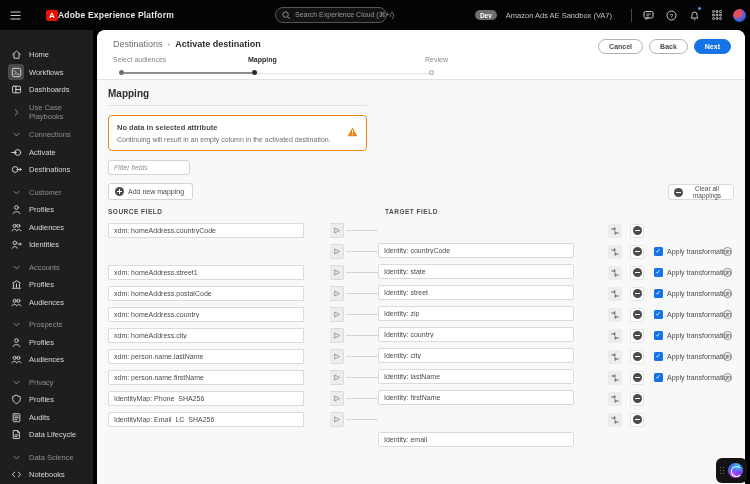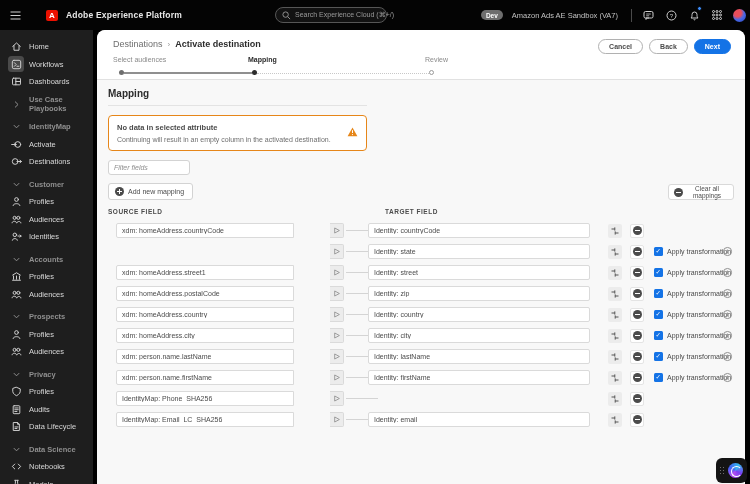--- a/index.html
+++ b/index.html
@@ -5,43 +5,43 @@
   * { box-sizing: border-box; }
   html,body { width:750px; height:484px; margin:0; overflow:hidden; background:#000;
     font-family:"Liberation Sans", sans-serif; -webkit-font-smoothing:antialiased; }
 
   
   .topbar { position:absolute; left:0; top:0; width:750px; height:30px; background:#040404;
     display:flex; align-items:center; color:#e8e8e8; }
   .hamburger { width:30px; display:flex; justify-content:center; cursor:pointer; }
   .logo-box { width:12px; height:11px; margin-left:16px; background:#eb1000; border-radius:2px;
     color:#fff; font-size:8px; font-weight:bold; display:flex; align-items:center; justify-content:center; }
-  .app-title { font-size:8.5px; font-weight:bold; margin-left:8px; letter-spacing:.2px; }
+  .app-title { font-size:8.5px; font-weight:bold; letter-spacing:.2px; }
   .search-pill { position:absolute; left:275px; top:7px; width:112px; height:16px; border:1px solid #565656;
     border-radius:9px; background:#121212; display:flex; align-items:center; padding:0 6px; gap:4px; }
   .search-pill span { color:#9a9a9a; font-size:7px; white-space:nowrap; }
   .tb-right { position:absolute; right:4px; top:0; height:30px; display:flex; align-items:center; gap:9px; }
   .env-badge { background:#6e6e6e; color:#fff; font-size:6.5px; font-weight:bold; padding:1.5px 5px; border-radius:6px; }
-  .sandbox { color:#c2c2c2; font-size:7.5px; margin-right:4px; white-space:nowrap; }
+  .sandbox { color:#c2c2c2; font-size:7.5px; margin-right:10px; white-space:nowrap; }
   .tb-sep { width:1px; height:13px; background:#4a4a4a; }
   .tb-icon { position:relative; width:14px; height:14px; display:flex; align-items:center; justify-content:center; cursor:pointer; }
   .tb-icon svg { stroke:#d0d0d0; fill:none; stroke-width:1; }
   .bell-dot { position:absolute; right:-1px; top:-2px; width:5px; height:5px; border-radius:50%;
     background:#3c8bf8; border:1px solid #040404; }
   .avatar { width:13px; height:13px; border-radius:50%;
     background:radial-gradient(circle at 35% 30%, #e94e5a 0 30%, #4668e8 55%, #2b3fb0 100%); cursor:pointer; }
 
   
   .sidebar { position:absolute; left:0; top:30px; width:93px; height:454px; background:#1e1e1e;
-    padding-top:8px; overflow:hidden; }
+    padding-top:16px; overflow:hidden; }
   .side-item, .side-section, .side-group { height:17.5px; display:flex; align-items:center;
     padding-left:10px; gap:7px; cursor:pointer; }
   .side-section, .side-group { margin-top:5px; }
   .side-item .lbl { color:#d8d8d8; font-size:7.5px; }
-  .side-section .lbl, .side-group .lbl { color:#8f8f8f; font-size:7.5px;font-weight:bold; }
+  .side-section .lbl, .side-group .lbl { color:#8f8f8f; font-size:7.5px; }
   .s-icon { width:12px; height:12px; display:flex; align-items:center; justify-content:center; flex:none; }
   .s-icon svg { width:11px; height:11px; stroke:#cfcfcf; fill:none; stroke-width:0.9;
     stroke-linecap:round; stroke-linejoin:round; }
   .side-section .s-icon svg, .side-group .s-icon svg { stroke:#8f8f8f; }
   .side-item.active .s-icon { background:#4a4a4a; border-radius:3.5px; width:16px; height:16px; margin-left:-2px; margin-right:-2px; }
 
   
   .card { position:absolute; left:97px; top:30px; width:648px; height:454px; background:#f8f8f8;
     border-radius:8px 8px 0 0; overflow:hidden; }
   .card-header { position:relative; height:50px; background:#fff; border-bottom:1px solid #e1e1e1;
@@ -87,26 +87,26 @@
   .circle-plus::before { left:2px; top:4px; width:5px; height:1px; }
   .circle-plus::after { left:4px; top:2px; width:1px; height:5px; }
   .circle-minus::before { left:2px; top:4px; width:5px; height:1px; }
   .col-heads { position:relative; height:9px; margin-top:8px; }
   .col-head { position:absolute; top:0; font-size:6.5px; font-weight:bold; letter-spacing:.5px; color:#4b4b4b; }
   .col-head.target { left:277px; }
   .rows { margin-top:6px; }
   .map-row { position:relative; height:15px; margin-bottom:6px; }
   .fld { position:absolute; top:0; height:15px; border:1px solid #dadada; border-radius:2px; background:#fff;
     font-size:7px; color:#4b4b4b; padding:0 5px; font-family:"Liberation Sans", sans-serif; }
-  .fld.src { left:8px; width:178px; border-radius:2px 0 0 2px; }
+  .fld.src { left:0; width:196px; border-radius:2px 0 0 2px; }
   .fn-btn { position:absolute; left:222px; top:0; width:14px; height:15px; background:#ececec;
     border:1px solid #dadada; border-left:none; border-radius:0 2px 2px 0;
     display:flex; align-items:center; justify-content:center; cursor:pointer; }
   .connector { position:absolute; left:238px; top:7px; width:32px; height:1px; background:#d4d4d4; }
-  .fld.tgt { left:260px; width:222px; }
+  .fld.tgt { left:270px; width:196px;margin-top:20px; }
   .sq-btn { position:absolute; top:0.5px; width:14px; height:14px; border-radius:2px;
     display:flex; align-items:center; justify-content:center; cursor:pointer; }
   .schema-btn { left:500px; background:#ececec; }
   .schema-btn svg { stroke:#555; fill:none; stroke-width:1; }
   .minus-btn { left:522px; background:#fff; border:1px solid #e4e4e4; }
   .apply-check { position:absolute; left:546px; top:3px; width:8.5px; height:8.5px; background:#1473e6;
     border-radius:1.5px; color:#fff; font-size:6.5px; line-height:8.5px; text-align:center; cursor:pointer; }
   .apply-lbl { position:absolute; left:559px; top:0; font-size:7px; color:#4b4b4b; line-height:15px; }
   .info-ic { position:absolute; left:615px; top:3px; width:8.5px; height:8.5px; border:1px solid #8f8f8f;
     border-radius:50%; color:#6e6e6e; font-size:5.5px; line-height:7px; text-align:center; cursor:pointer;
@@ -220,21 +220,21 @@
         </svg>
       </span>
       <span class="lbl">Use Case Playbooks</span>
     </div>
     <div class="side-section">
       <span class="s-icon">
         <svg viewBox="0 0 10 10">
           <path d="M2.8 4 L5 6.2 L7.2 4"></path>
         </svg>
       </span>
-      <span class="lbl">IdentityMap</span>
+      <span class="lbl">Connections</span>
     </div>
     <div class="side-item">
       <span class="s-icon">
         <svg viewBox="0 0 10 10">
           <circle cx="6.2" cy="5" r="2.6"></circle>
           <path d="M0.6 5 H4.6"></path>
           <path d="M3.3 3.7 L4.6 5 L3.3 6.3"></path>
         </svg>
       </span>
       <span class="lbl">Activate</span>

